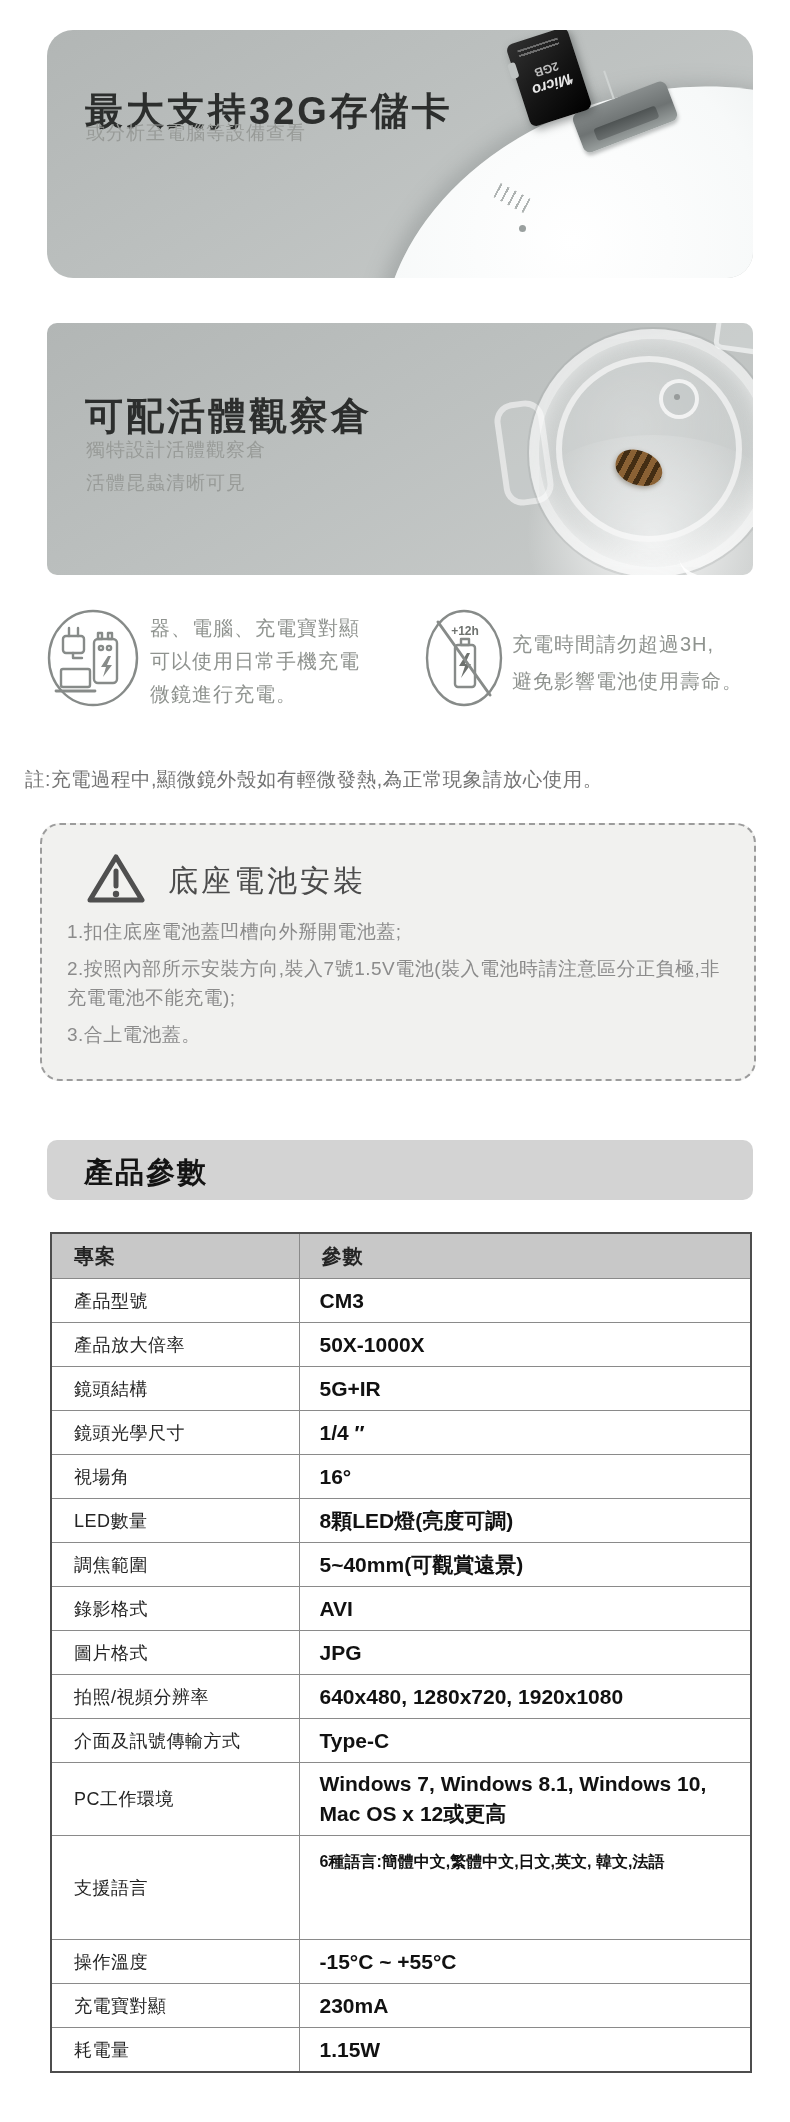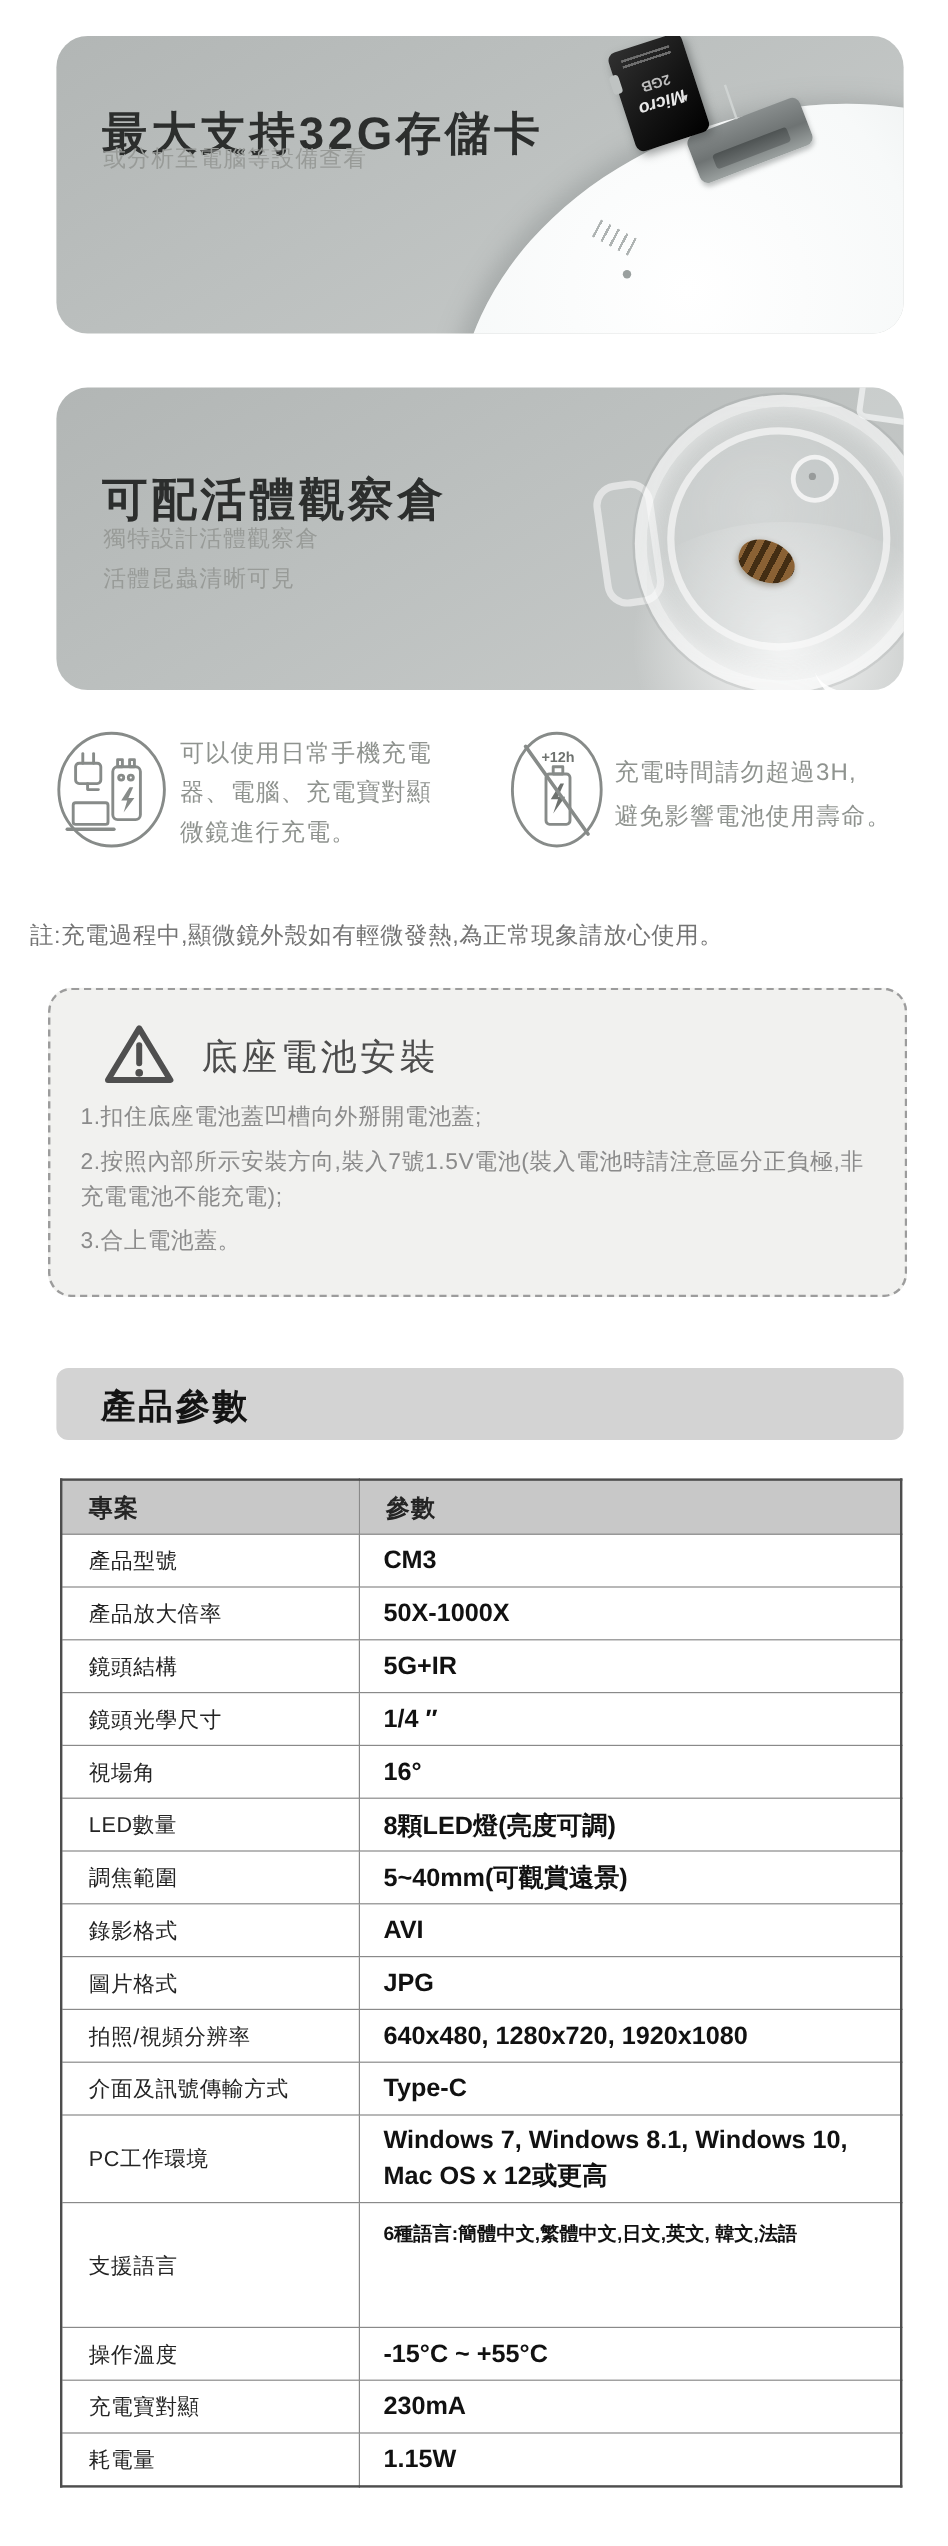--- a/index.html
+++ b/index.html
@@ -3,21 +3,21 @@
 <meta charset="utf-8">
 <style>
   html,body{margin:0;padding:0;background:#ffffff;}
   body{width:790px;height:2122px;position:relative;font-family:"Liberation Sans","DejaVu Sans",sans-serif;color:#222;}
   .page{position:absolute;inset:0;overflow:hidden;background:#fff;}
 
   
   .gbox{position:absolute;left:47px;width:706px;border-radius:26px;overflow:hidden;
         background:linear-gradient(150deg,#b2b6b5 0%,#bcc0bf 45%,#c9cccb 100%);}
   .gbox1{top:30px;height:248px;}
-  .gbox2{top:323px;height:252px;}
+  .gbox2{top:323px;height:252px;border-radius:10px;}
   .gbox-title{position:absolute;left:38px;font-size:38px;font-weight:700;color:#2c2e2d;letter-spacing:3px;}
   .gbox1 .gbox-title{top:24px;}
   .gbox2 .gbox-title{top:36px;}
   .gbox-sub{position:absolute;left:39px;font-size:19px;color:#989b98;letter-spacing:1px;line-height:33px;}
   .gbox1 .gbox-sub{top:86px;}
   .gbox2 .gbox-sub{top:110px;}
   .gbox-sub span{display:block;}
 
   
   .device{position:absolute;left:330px;top:62px;width:580px;height:450px;border-radius:50%;
@@ -161,22 +161,22 @@
       <rect x="53" y="25" width="4" height="6"></rect>
       <rect x="63" y="25" width="4" height="6"></rect>
       <circle cx="56" cy="40" r="2.1"></circle>
       <circle cx="64" cy="40" r="2.1"></circle>
       <path d="M63 48 l-7 11 h5 l-3 10 9 -12 h-5 l4 -9 z" fill="#878b89" stroke="none"></path>
       <rect x="16" y="61" width="29" height="18" rx="2"></rect>
       <line x1="11" y1="83" x2="50" y2="83" stroke-width="2.8"></line>
     </svg>
   </div>
   <div class="charge-text charge-left-text">
+    <span>器、電腦、充電寶對顯</span>
     <span>可以使用日常手機充電</span>
-    <span>器、電腦、充電寶對顯</span>
     <span>微鏡進行充電。</span>
   </div>
 
   <div class="charge-icon charge-right-icon">
     <svg width="80" height="100" viewBox="0 0 80 100" fill="none" stroke="#878b89" stroke-width="2.4" stroke-linecap="round" stroke-linejoin="round">
       <ellipse cx="40" cy="50" rx="37" ry="47"></ellipse>
       <text x="41" y="27" font-size="12" font-weight="700" fill="#6e726f" stroke="none" text-anchor="middle">+12h</text>
       <rect x="31" y="37" width="20" height="42" rx="3"></rect>
       <rect x="37" y="31" width="8" height="6"></rect>
       <path d="M43 45 l-8 13 h6 l-4 12 10 -14 h-6 l5 -11 z" fill="#6e726f" stroke="none"></path>

